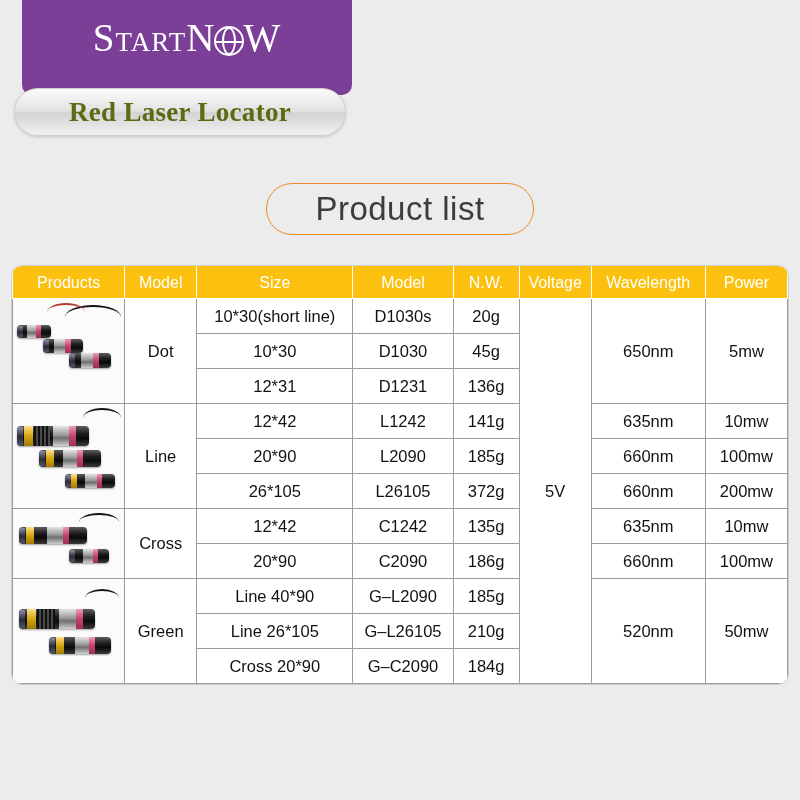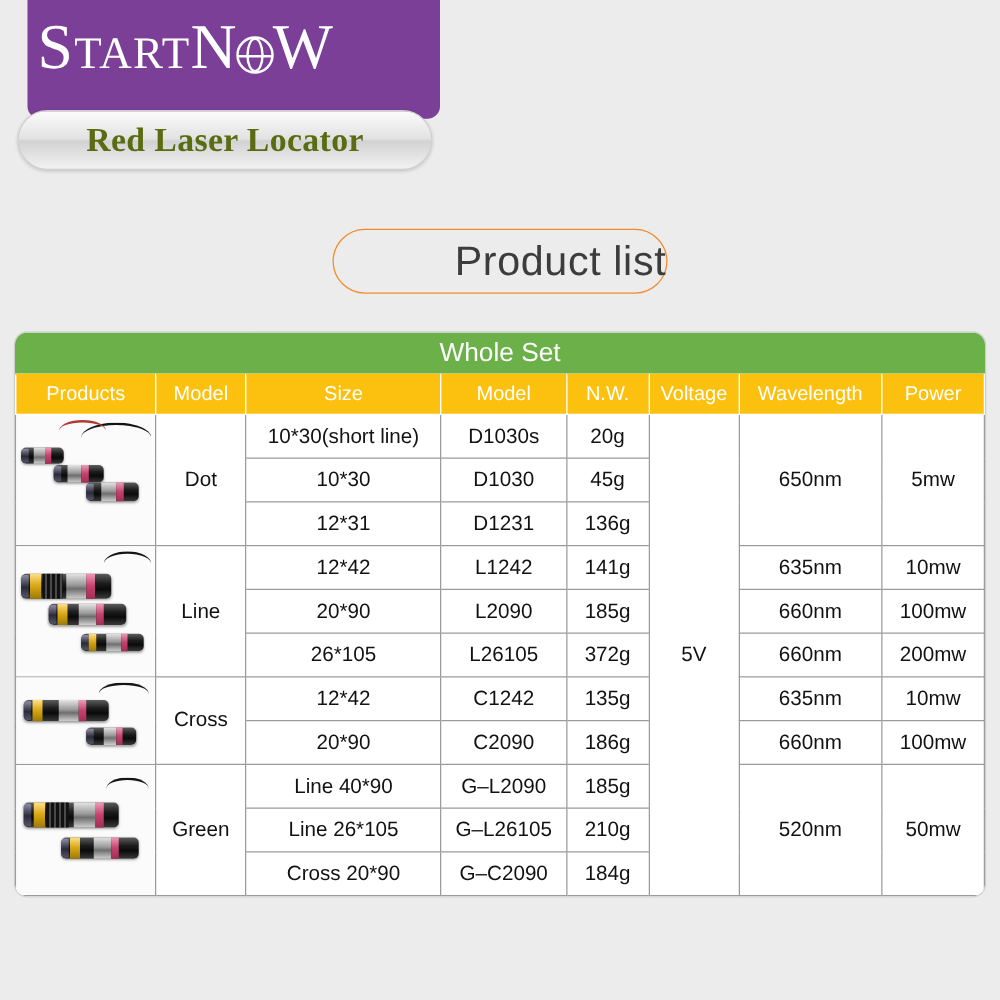--- a/index.html
+++ b/index.html
@@ -24,24 +24,24 @@
     height: 95px;
     background: #7b3f98;
     border-bottom-left-radius: 10px;
     border-bottom-right-radius: 10px;
   }
   #brand-wordmark {
     position: absolute;
     left: 8px;
     top: 16px;
     width: 314px;
-    text-align: left;
+    text-align: center;
     color: #ffffff;
     font-family: "Liberation Serif", serif;
-    font-size: 51px;
+    font-size: 39px;
     letter-spacing: 1px;
     line-height: 44px;
     white-space: nowrap;
     font-variant: small-caps;
   }
   #brand-wordmark .globe {
     display: inline-block;
     position: relative;
     width: 30px;
     height: 30px;
@@ -106,21 +106,21 @@
     position: absolute;
     left: 266px;
     top: 183px;
     width: 268px;
     height: 52px;
     border: 1.6px solid #f08c28;
     border-radius: 26px;
     box-sizing: border-box;
     display: flex;
     align-items: center;
-    justify-content: flex-end;
+    justify-content: center;
     background: transparent;
   }
   #product-list-label {
     font-size: 33px;
     color: #3c3c3c;
     letter-spacing: .5px;
   }
 
   
   #spec-table-wrap {
@@ -289,21 +289,20 @@
 
 <div id="watermark">
   <div class="wm-line wm-url">https://startnow.aliexpress.com</div>
   <div class="wm-word">StartNOW</div>
   <div class="wm-line wm-tel">Tel/WhatsApp/Wechat: +86-18801580350</div>
   <div class="wm-line wm-mail">E-mail: startnow-laser@hotmail.com</div>
 </div>
 
 <div id="spec-table-wrap">
 
-  <div id="whole-set-band">Whole Set</div>
 
   <table id="spec-table">
     <colgroup>
       <col class="c-products">
         <col class="c-beam">
         <col class="c-size">
         <col class="c-model">
       <col class="c-nw">
         <col class="c-voltage">
         <col class="c-wave">

